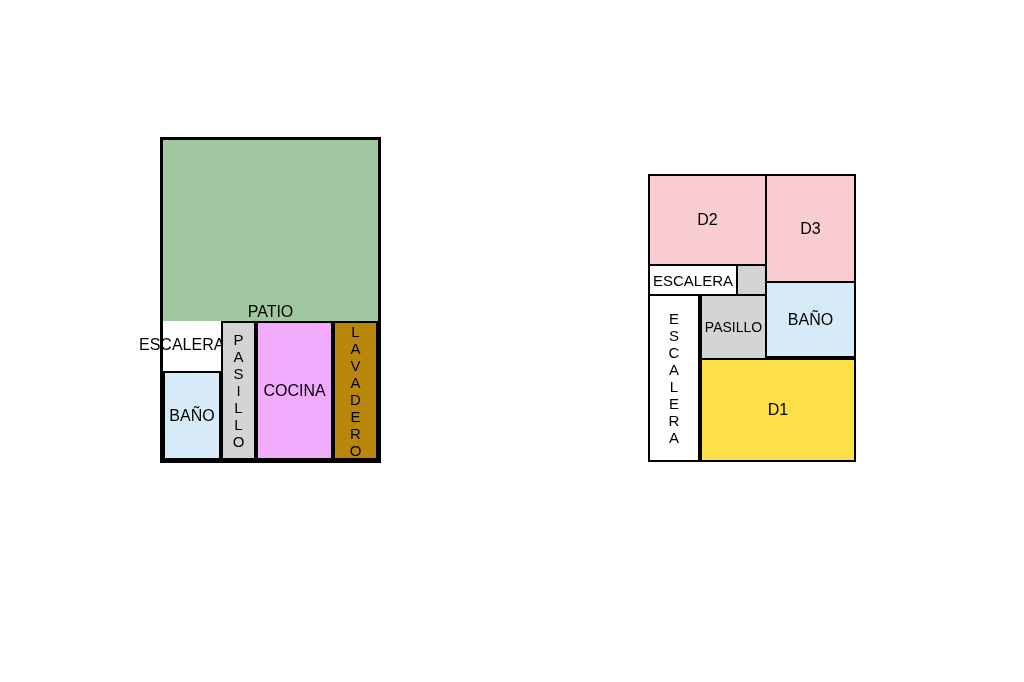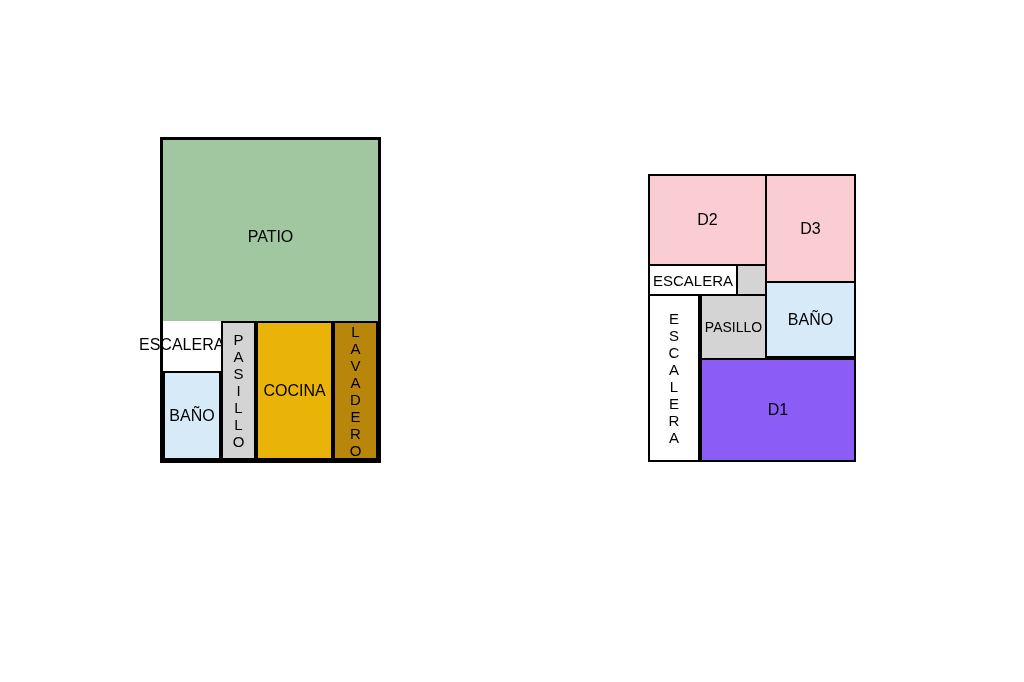--- a/index.html
+++ b/index.html
@@ -38,21 +38,21 @@
     writing-mode: vertical-lr;
     text-orientation: upright;
     white-space: nowrap;
     font-size: 15px;
     line-height: 1;
   }
   
   .patio {
     left: 0; top: 0; width: 215px; height: 181px;
     background: #a1c7a1;
-    align-items: center;
+    align-items: flex-end;
     padding-top: 12px;
   }
   .salon {
     left: 0; top: 70px; width: 146px; height: 111px;
     background: #ffff00;
     border-width: 3px;
   }
   .escalera-left-label {
     position: absolute;
     left: -24px; top: 196px;
@@ -62,21 +62,21 @@
   .bano-l {
     left: 0; top: 231px; width: 58px; height: 89px;
     background: #d6eaf8;
   }
   .pasillo-l {
     left: 58px; top: 181px; width: 35px; height: 139px;
     background: #d4d4d4;
   }
   .cocina {
     left: 93px; top: 181px; width: 77px; height: 139px;
-    background: #eab308;
+    background: #f0abfc;
   }
   .lavadero {
     left: 170px; top: 181px; width: 45px; height: 139px;
     background: #b8860b;
   }
   
   .d2 { left: 0; top: 0; width: 119px; height: 92px; background: #f9cdd2; }
   .d3 { left: 117px; top: 0; width: 91px; height: 109px; background: #f9cdd2; }
   .escalera-h {
     left: 0; top: 90px; width: 90px; height: 32px;
@@ -88,21 +88,21 @@
   }
   .escalera-v {
     left: 0; top: 120px; width: 52px; height: 168px;
     background: #ffffff;
   }
   .bano-r { left: 117px; top: 107px; width: 91px; height: 77px; background: #d6eaf8; }
   .pasillo-r {
     left: 52px; top: 120px; width: 67px; height: 66px;
     background: #d4d4d4; font-size: 14px;
   }
-  .d1 { left: 52px; top: 184px; width: 156px; height: 104px; background: #8b5cf6; }
+  .d1 { left: 52px; top: 184px; width: 156px; height: 104px; background: #fde047; }
 </style>
 </head>
 <body>
 
 <div class="canvas">
 
   <div class="plan plan-left">
 
     <div class="region patio">
       <span class="label">PATIO</span>

